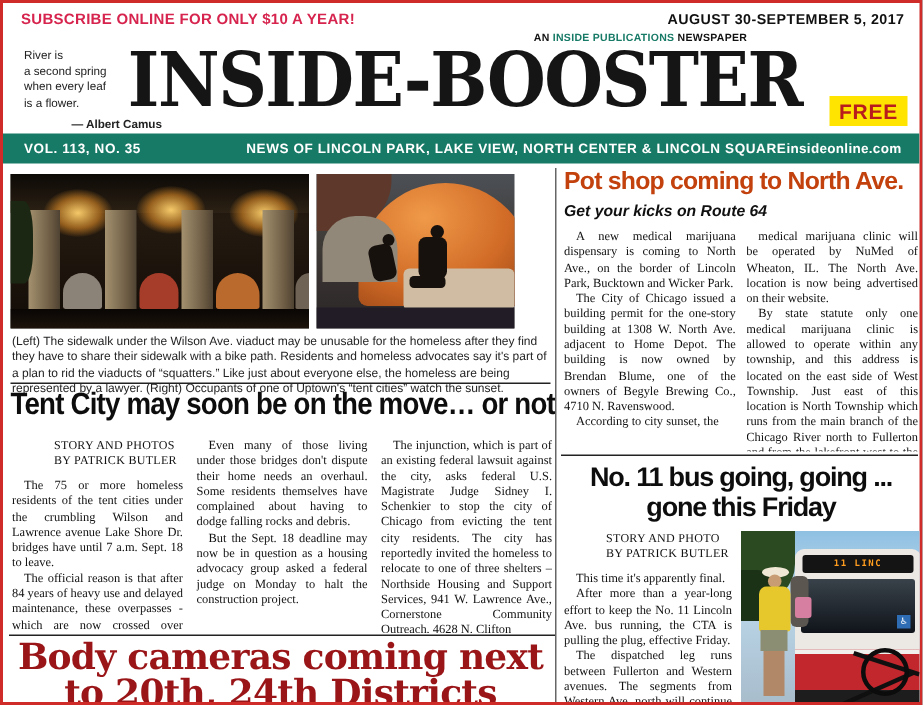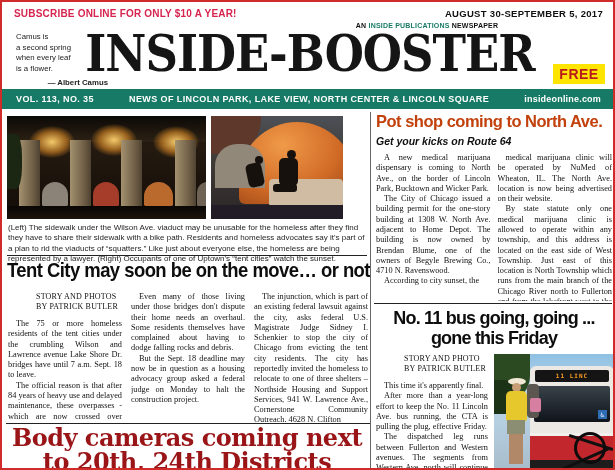--- a/index.html
+++ b/index.html
@@ -16,21 +16,21 @@
   .tagline .pub{color:#177a66;}
   .paper-title{left:82px;top:26px;width:452px;text-align:center;
         font-family:"DejaVu Serif",serif;font-weight:bold;font-size:45px;line-height:1;
         letter-spacing:-1px;color:#151515;transform:scaleY(1.12);transform-origin:50% 0;}
   .free-box{right:8px;top:62px;width:52px;height:20px;background:#ffe400;
         font:bold 14px/20px "Liberation Sans",sans-serif;color:#b91c1c;text-align:center;letter-spacing:.5px;}
   
   .infobar{left:0;right:0;top:87px;height:20px;background:#177a66;display:flex;align-items:center;
         font:bold 9px/1 "Liberation Sans",sans-serif;color:#fff;letter-spacing:.4px;}
   .infobar .vol{margin-left:14px;}
-  .infobar .motto{flex:1;text-align:center;}
+  .infobar .motto{flex:1;text-align:right;}
   .infobar .site{margin-right:12px;letter-spacing:.2px;}
   
   .photos{left:5px;top:114px;width:336px;height:103px;display:flex;gap:5px;}
   .photo{position:relative;overflow:hidden;}
   .photo-viaduct{width:199px;height:103px;background:linear-gradient(180deg,#171008 0%,#241a10 30%,#120c07 100%);}
   .v-beam{position:absolute;left:0;right:0;top:0;height:26px;background:linear-gradient(180deg,#0c0906,#2c2114);}
   .v-glow{position:absolute;width:46px;height:32px;border-radius:50%;
         background:radial-gradient(ellipse,rgba(255,210,110,.95) 0%,rgba(240,150,40,.55) 45%,rgba(0,0,0,0) 72%);}
   .v-pillar{position:absolute;top:24px;bottom:12px;width:21px;background:linear-gradient(90deg,#a3916f,#6d5c44 70%,#4e4232);}
   .v-tent{position:absolute;bottom:13px;height:24px;border-radius:16px 16px 2px 2px;}
@@ -90,21 +90,21 @@
 </style>
 </head>
 <body>
 
 <div class="page">
 
   <div class="abs subscribe">SUBSCRIBE ONLINE FOR ONLY $10 A YEAR!</div>
   <div class="abs issue-date">AUGUST 30-SEPTEMBER 5, 2017</div>
 
   <div class="abs quote">
-    <span>Camus is</span><br>
+    <span>River is</span><br>
     <span>a second spring</span><br>
     <span>when every leaf</span><br>
     <span>is a flower.</span>
     <span class="attr">— Albert Camus</span>
   </div>
   <div class="abs tagline"><span>AN </span><span class="pub">INSIDE PUBLICATIONS</span><span> NEWSPAPER</span></div>
   <div class="abs paper-title">INSIDE-BOOSTER</div>
   <div class="abs free-box">FREE</div>
 
   <div class="abs infobar">

